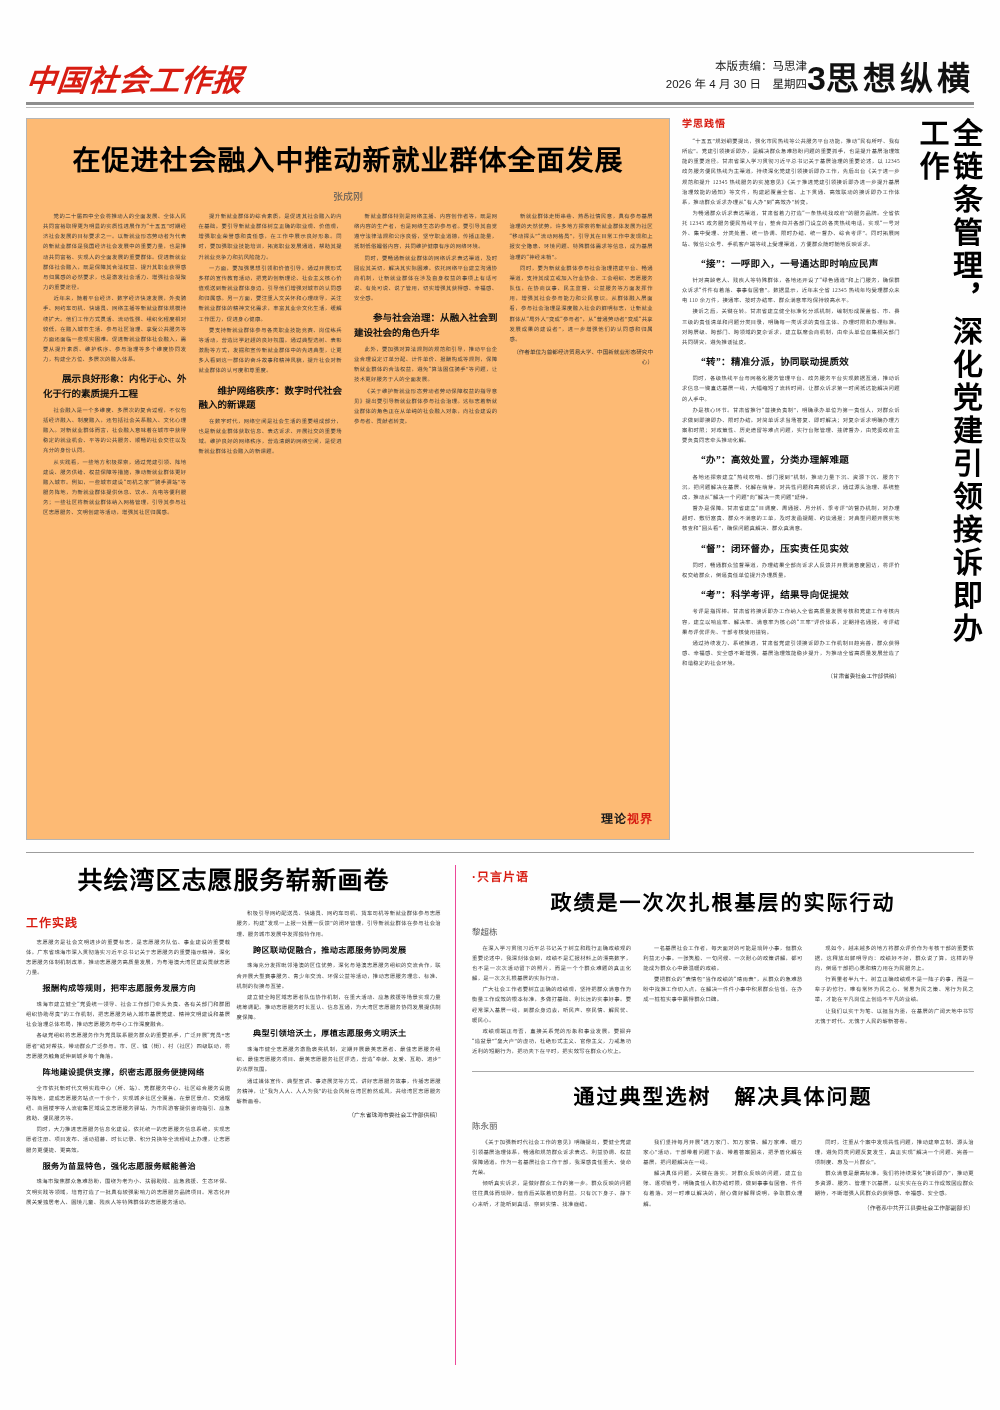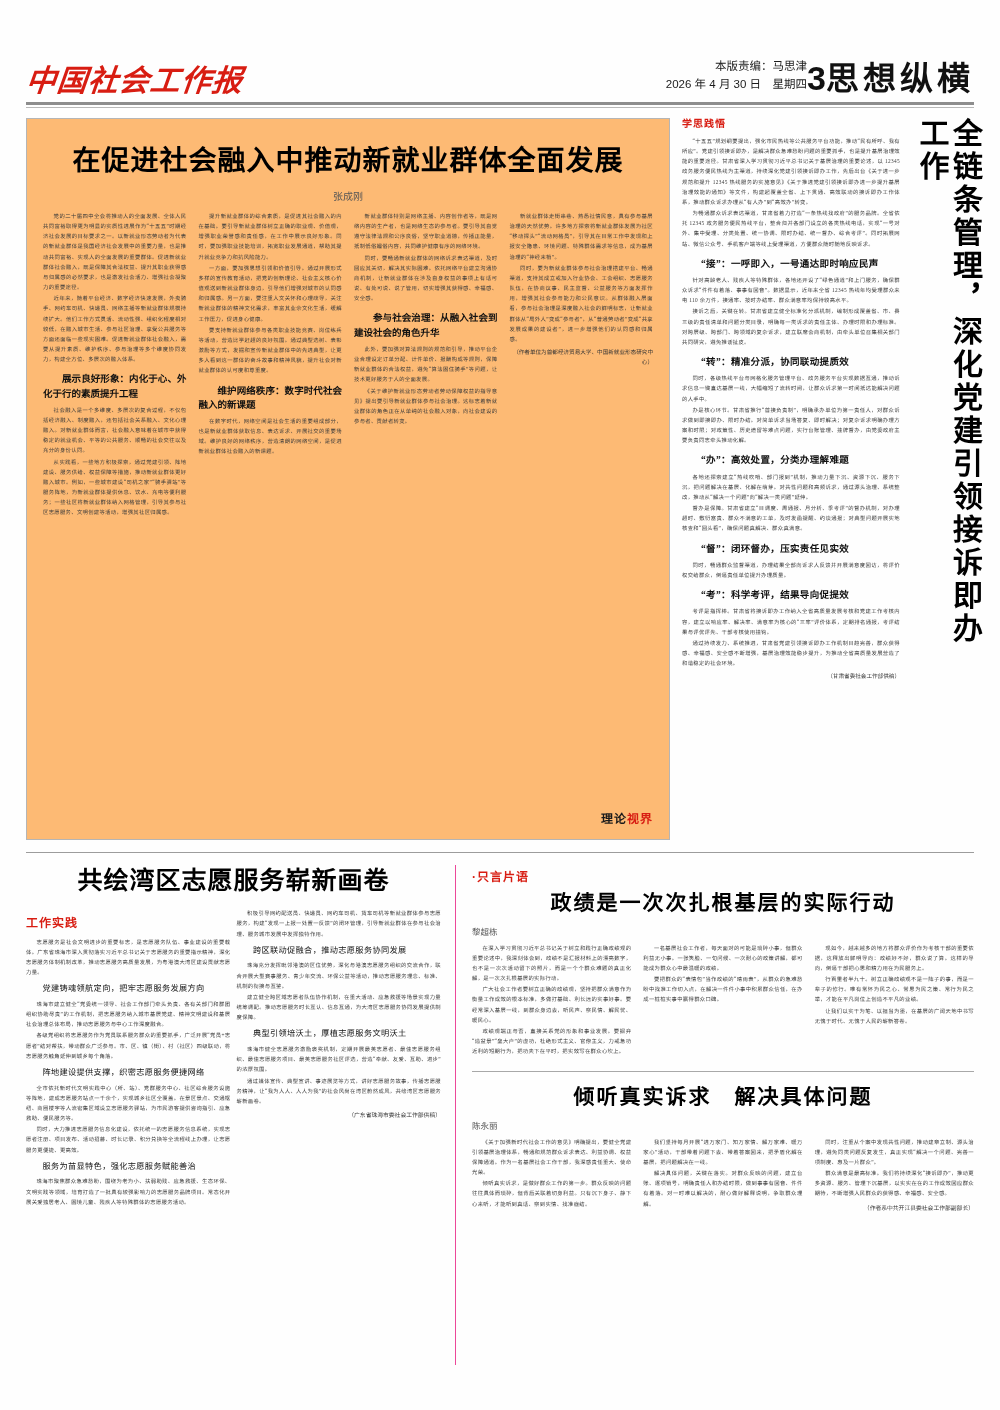--- a/index.html
+++ b/index.html
@@ -239,21 +239,21 @@
     font-family: "Liberation Sans", "DejaVu Sans", sans-serif;
     margin: 8px 0 6px 0;
     line-height: 1.2;
   }
   .cols2 { display: flex; gap: 6px; }
   .cols2 > div { flex: 1; }
   .cols3 { display: flex; gap: 12px; }
   .cols3 > div { flex: 1; }
   .sub-head-sm {
     font-size: 8.2px;
-    font-weight: normal;
+    font-weight: bold;
     line-height: 1.55;
     text-indent: 2em;
     margin: 6px 0 3px 0;
     color: #111;
   }
   .credit-sm {
     font-size: 5.8px;
     text-align: right;
     color: #333;
     margin-top: 5px;
@@ -376,21 +376,21 @@
 
   <div class="bottom-zone">
 
     <div class="bl">
       <div class="art-title">共绘湾区志愿服务崭新画卷</div>
       <div class="cols2" style="margin-top:12px;">
         <div>
           <div class="kicker-sm">工作实践</div>
           <div class="fake-col">
             <p>志愿服务是社会文明进步的重要标志，是志愿服务队伍、事业建设的重要载体。广东省珠海市深入贯彻落实习近平总书记关于志愿服务的重要指示精神，深化志愿服务体制机制改革，推动志愿服务高质量发展，为粤港澳大湾区建设贡献志愿力量。</p>
-            <div class="sub-head-sm">党建铸魂领航定向，把牢志愿服务发展方向</div>
+            <div class="sub-head-sm">报酬构成等规则，把牢志愿服务发展方向</div>
             <p>珠海市建立健全“党委统一领导、社会工作部门牵头负责、各有关部门和群团组织协助尽责”的工作机制，把志愿服务纳入城市基层党建、精神文明建设和基层社会治理总体布局，推动志愿服务与中心工作深度融合。</p>
             <p>各级党组织将志愿服务作为党员联系服务群众的重要抓手，广泛开展“党员+志愿者”结对帮扶，带动群众广泛参与。市、区、镇（街）、村（社区）四级联动，将志愿服务触角延伸到城乡每个角落。</p>
             <div class="sub-head-sm">阵地建设提供支撑，织密志愿服务便捷网络</div>
             <p>全市依托新时代文明实践中心（所、站）、党群服务中心、社区综合服务设施等阵地，建成志愿服务站点一千余个，实现城乡社区全覆盖。在景区景点、交通枢纽、商圈楼宇等人流密集区域设立志愿服务驿站，为市民游客提供咨询指引、应急救助、便民服务等。</p>
             <p>同时，大力推进志愿服务信息化建设，依托统一的志愿服务信息系统，实现志愿者注册、项目发布、活动招募、时长记录、积分兑换等全流程线上办理，让志愿服务更便捷、更高效。</p>
             <div class="sub-head-sm">服务为苗显特色，强化志愿服务赋能善治</div>
             <p>珠海市聚焦群众急难愁盼，围绕为老为小、扶弱助残、应急救援、生态环保、文明实践等领域，培育打造了一批具有较强影响力的志愿服务品牌项目。常态化开展关爱独居老人、困境儿童、残疾人等特殊群体的志愿服务活动。</p>
           </div>
         </div>
         <div>
@@ -434,21 +434,21 @@
               <p>行百里者半九十。树立正确政绩观不是一阵子的事，而是一辈子的修行。唯有常怀为民之心、常思为民之策、常行为民之举，才能在平凡岗位上创造不平凡的业绩。</p>
               <p>让我们以实干为笔、以担当为墨，在基层的广阔天地中书写无愧于时代、无愧于人民的崭新答卷。</p>
             </div>
           </div>
         </div>
       </div>
 
       <div class="hr-br"></div>
 
       <div>
-        <div class="art-title sm">倾听真实诉求　解决具体问题</div>
+        <div class="art-title sm">通过典型选树　解决具体问题</div>
         <div class="art-author">陈永丽</div>
         <div class="cols3">
           <div>
             <div class="fake-col">
               <p>《关于加强新时代社会工作的意见》明确提出，要健全党建引领基层治理体系，畅通和规范群众诉求表达、利益协调、权益保障通道。作为一名基层社会工作干部，我深感责任重大、使命光荣。</p>
               <p>倾听真实诉求，是做好群众工作的第一步。群众反映的问题往往具体而琐碎，但背后关联着切身利益。只有沉下身子、静下心来听，才能听到真话、察到实情、找准症结。</p>
             </div>
           </div>
           <div>
             <div class="fake-col">

